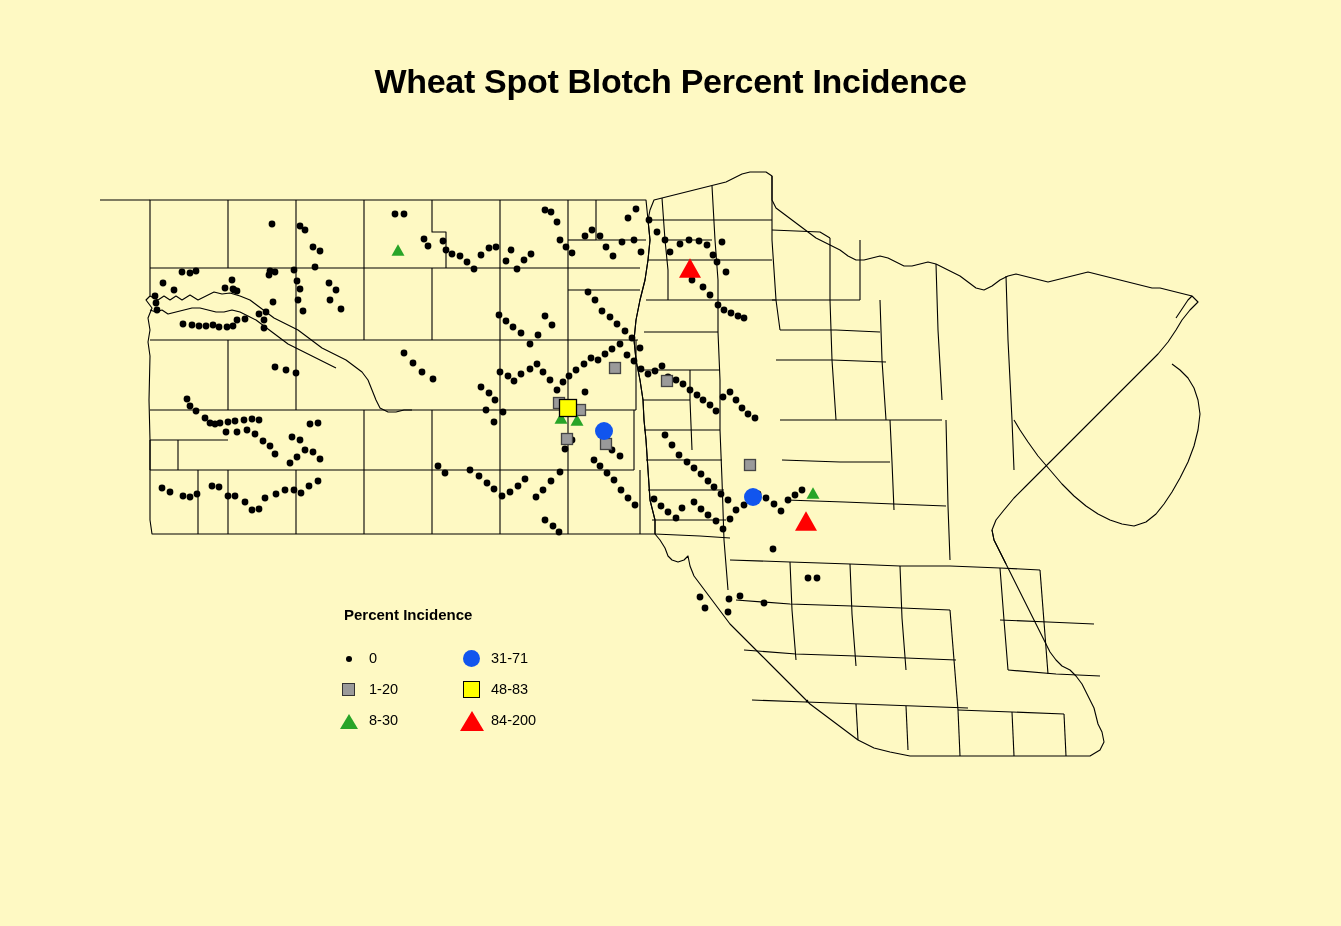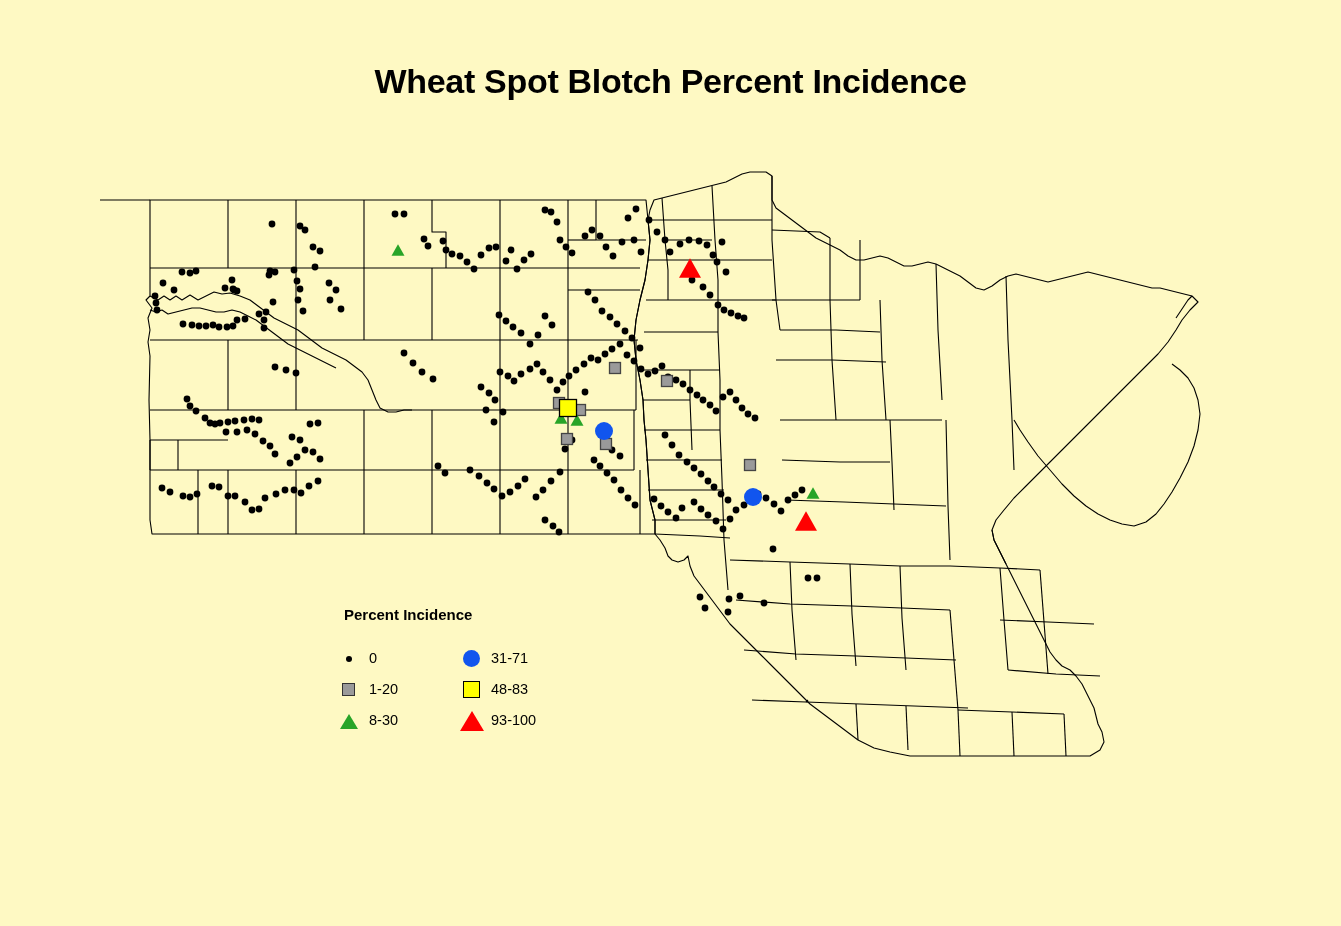--- a/index.html
+++ b/index.html
@@ -628,18 +628,18 @@
         <div class="legend-item" style="left: 122px; top: 73px;">
           <span class="legend-sym">
             <span class="sym-square yellow"></span>
           </span>
           <span class="legend-label">48-83</span>
         </div>
         <div class="legend-item" style="left: 122px; top: 104px;">
           <span class="legend-sym">
             <span class="sym-tri red"></span>
           </span>
-          <span class="legend-label">93-100</span>
+          <span class="legend-label">84-200</span>
         </div>
       </div>
   </div>
 
 </div>
 
 </body></html>

